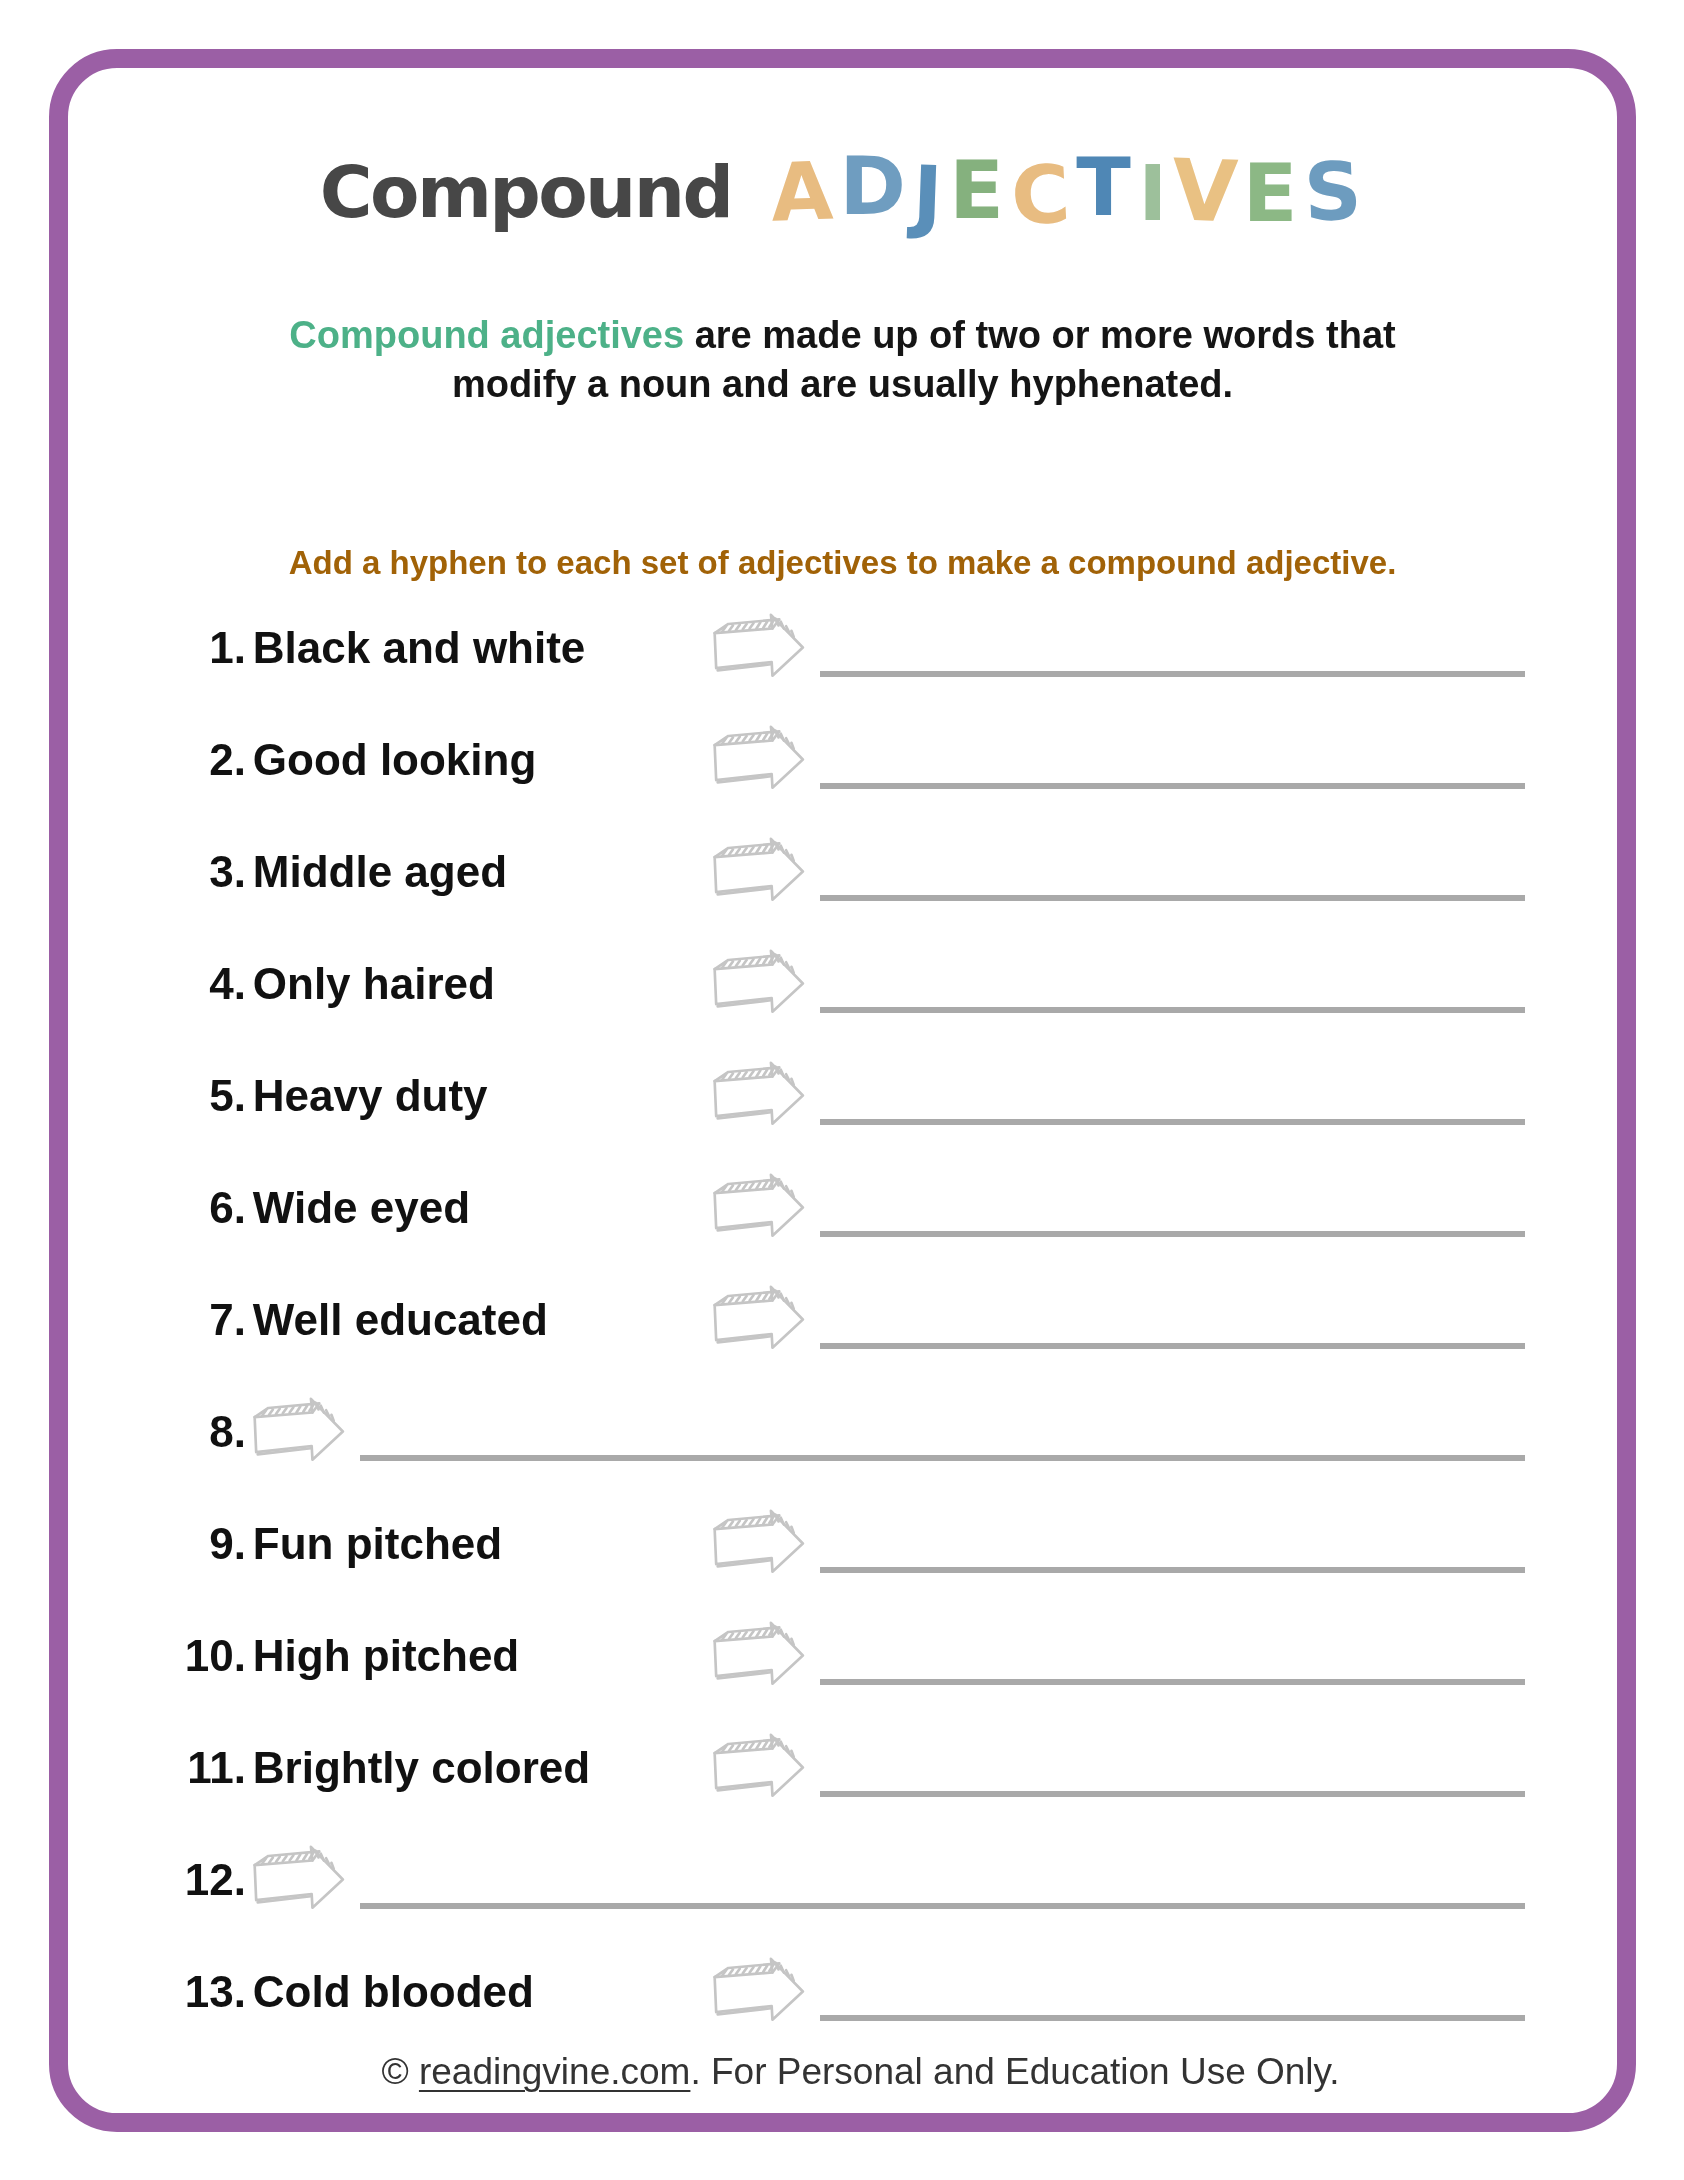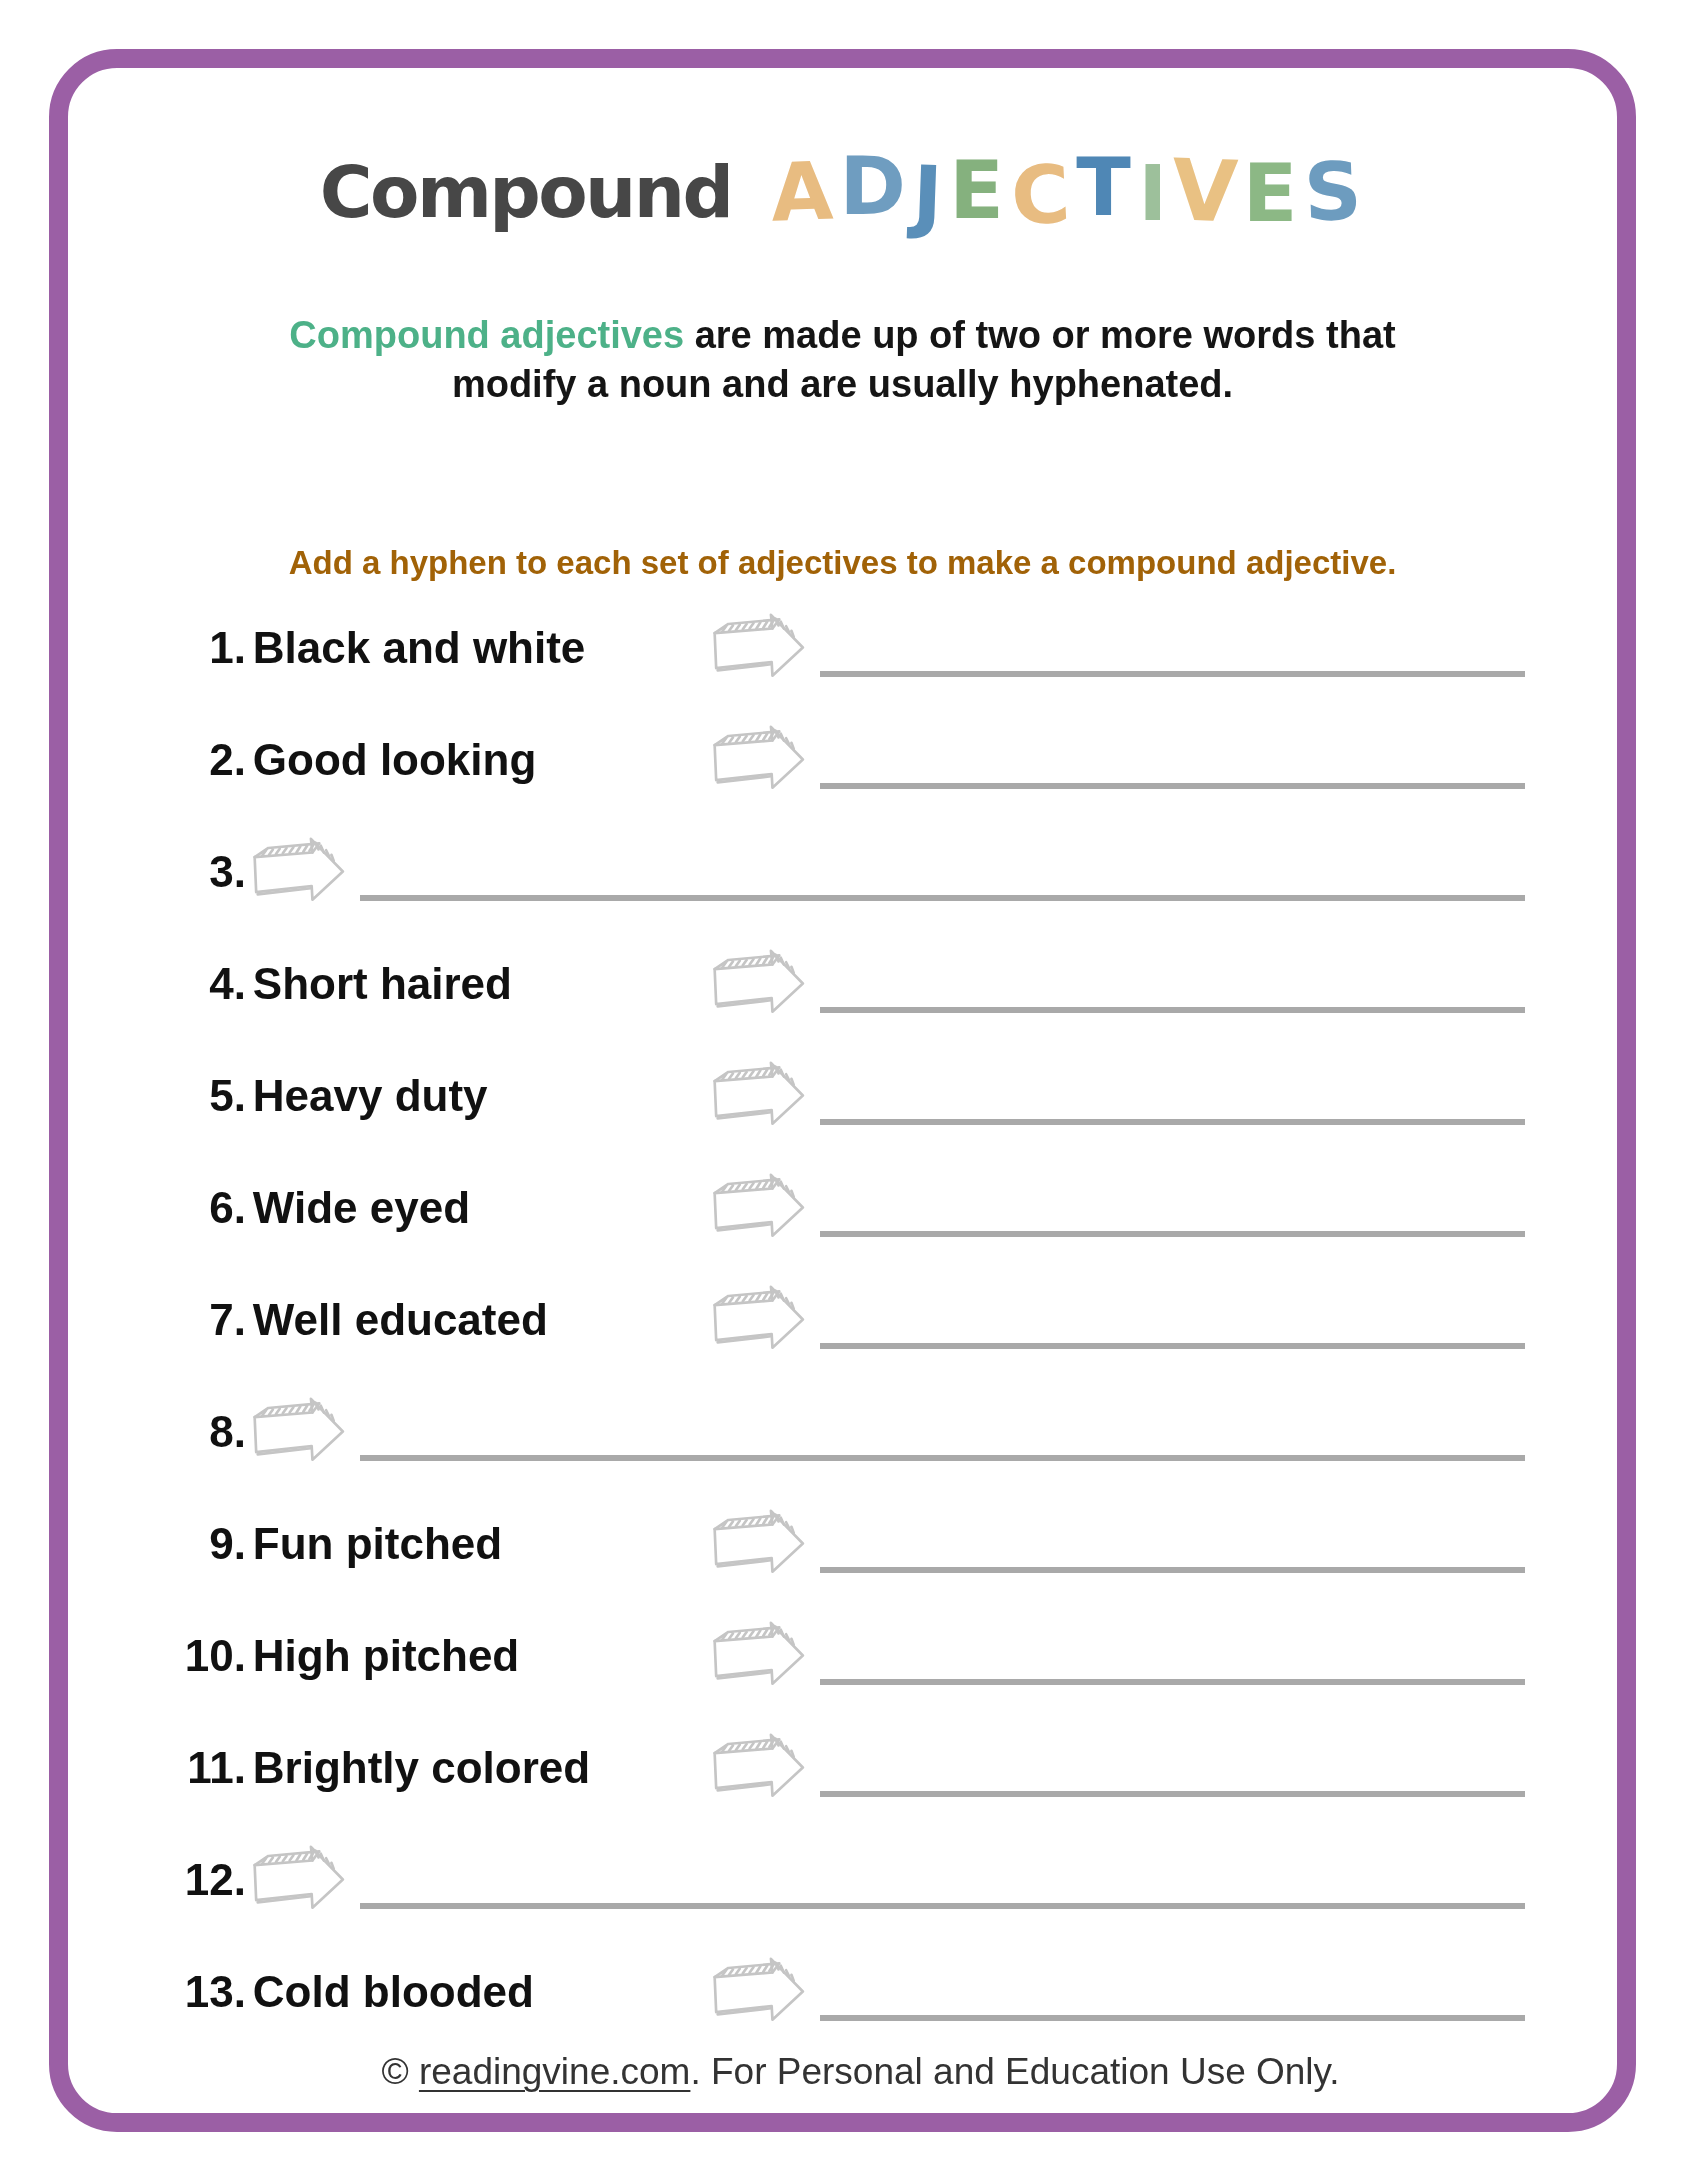--- a/index.html
+++ b/index.html
@@ -135,28 +135,29 @@
   <div class="row">
     <span class="num">2.</span>
     <span class="label">Good looking</span>
     <svg class="arrow" viewBox="0 0 132 96">
         <use href="#arrow-sketch"></use>
       </svg>
     <span class="line"></span>
   </div>
   <div class="row">
     <span class="num">3.</span>
+    <span class="label">Middle aged</span>
     <svg class="arrow" viewBox="0 0 132 96">
         <use href="#arrow-sketch"></use>
       </svg>
     <span class="line"></span>
   </div>
   <div class="row">
     <span class="num">4.</span>
-    <span class="label">Short haired</span>
+    <span class="label">Only haired</span>
     <svg class="arrow" viewBox="0 0 132 96">
         <use href="#arrow-sketch"></use>
       </svg>
     <span class="line"></span>
   </div>
   <div class="row">
     <span class="num">5.</span>
     <span class="label">Heavy duty</span>
     <svg class="arrow" viewBox="0 0 132 96">
         <use href="#arrow-sketch"></use>

